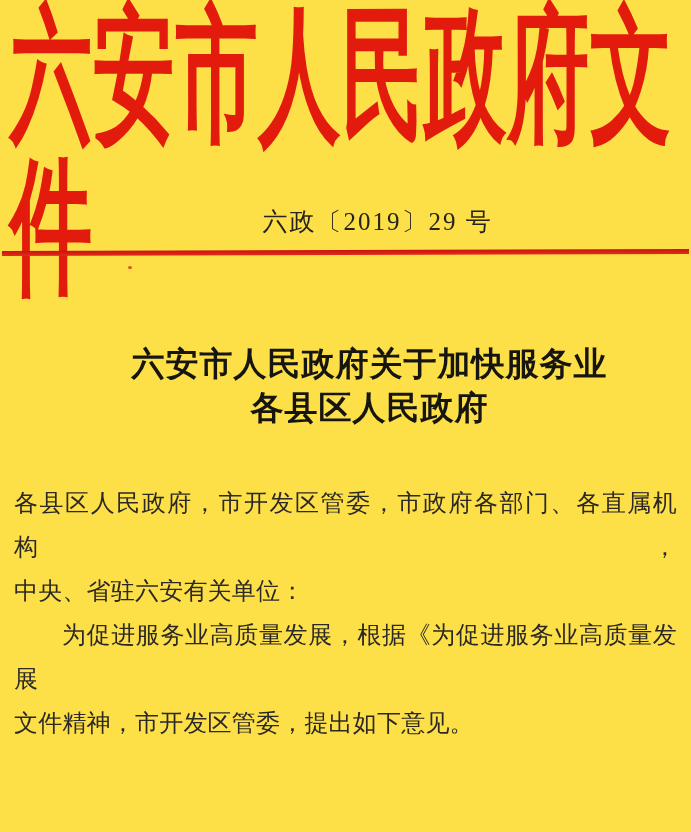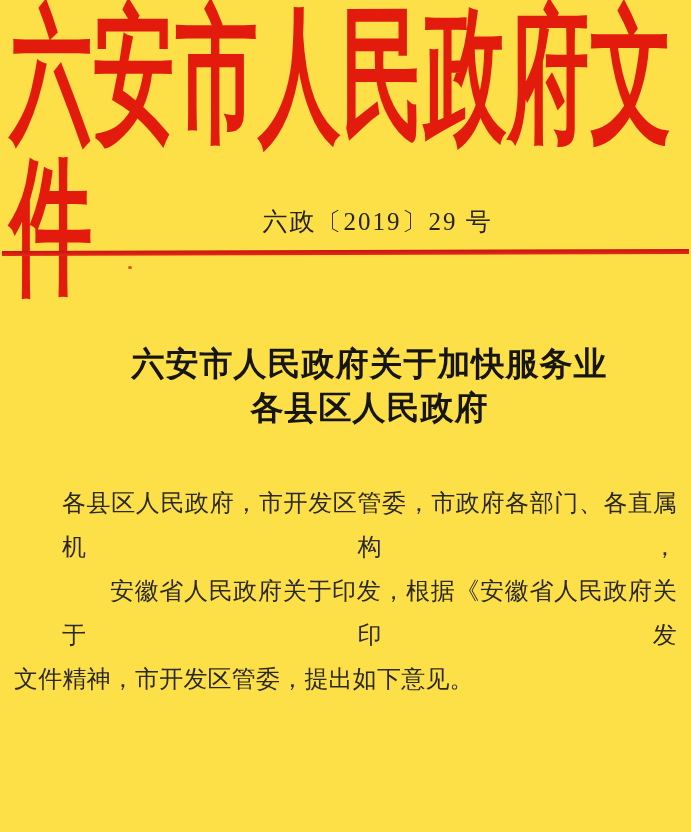--- a/index.html
+++ b/index.html
@@ -70,21 +70,20 @@
     width: 663px;
     font-size: 24px;
     line-height: 44px;
     letter-spacing: 0.2px;
     color: #2b2825;
   }
   .ln { min-height: 44px; }
   .just {
     text-align: justify;
     text-align-last: justify;
-    margin-left: 48px;
   }
   .ind { text-indent: 2em; }
   .speck {
     position: absolute;
     top: 266px;
     left: 128px;
     width: 4px;
     height: 3px;
     border-radius: 50%;
     background: rgba(205, 35, 22, 0.75);
@@ -103,18 +102,19 @@
 
   <div class="speck"></div>
 
   <div class="doc-title">
     <div class="doc-title-line">六安市人民政府关于加快服务业</div>
     <div class="doc-title-line">各县区人民政府</div>
   </div>
 
   <div class="body-block">
     <div class="ln just">各县区人民政府，市开发区管委，市政府各部门、各直属机构，</div>
-    <div class="ln ind just">安徽省人民政府关于印发，根据《安徽省人民政府关于印发</div>
+    <div class="ln">中央、省驻六安有关单位：</div>
+    <div class="ln ind just">为促进服务业高质量发展，根据《为促进服务业高质量发展</div>
     <div class="ln">文件精神，市开发区管委，提出如下意见。</div>
 
   </div>
 
 </div>
 
 </body></html>

